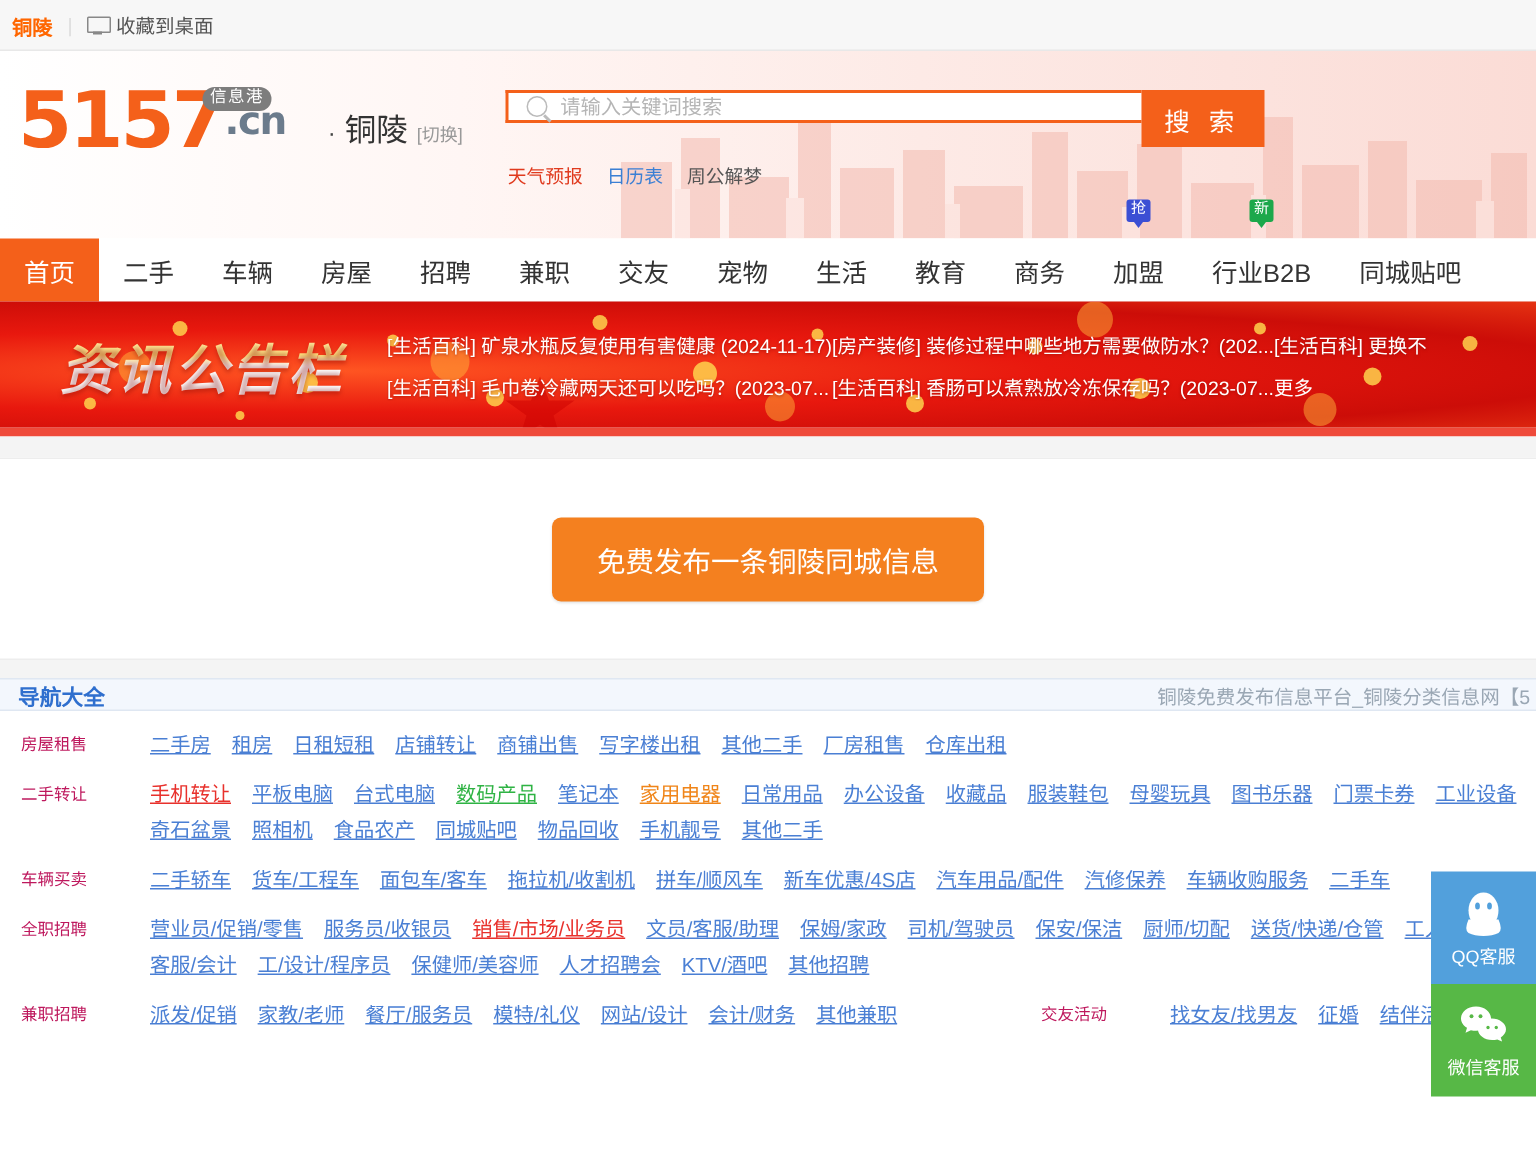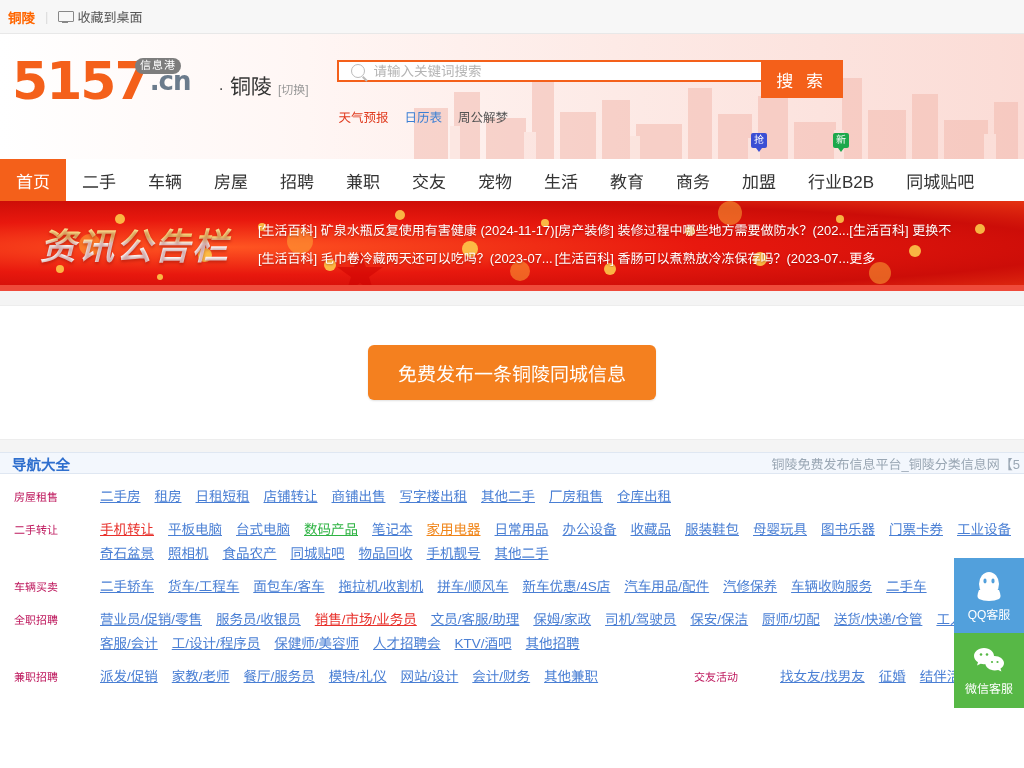--- a/index.html
+++ b/index.html
@@ -189,21 +189,21 @@
   }
   .cat-links a.c-red { color: #e8312c; }
   .cat-links a.c-green { color: #2fb344; }
   .cat-links a.c-orange { color: #f08519; }
   .twocol { display: flex; }
   .twocol .half { display: flex; align-items: flex-start; }
   .twocol .half.left { width: 680px; flex: none; }
 
   
   .svc {
-    position: absolute; right: 0; top: 558px; width: 70px; z-index: 50;
+    position: absolute; right: 0; top: 581px; width: 70px; z-index: 50;
     font-size: 12px; text-align: center;
   }
   .svc-item { width: 70px; height: 75px; display: flex; flex-direction: column; align-items: center; justify-content: center; gap: 3px; color: #fff; cursor: pointer; }
   .svc-qq { background: #52a0dc; }
   .svc-wx { background: #57b846; }
 </style>
 </head>
 <body>
 
 <div class="topbar">

